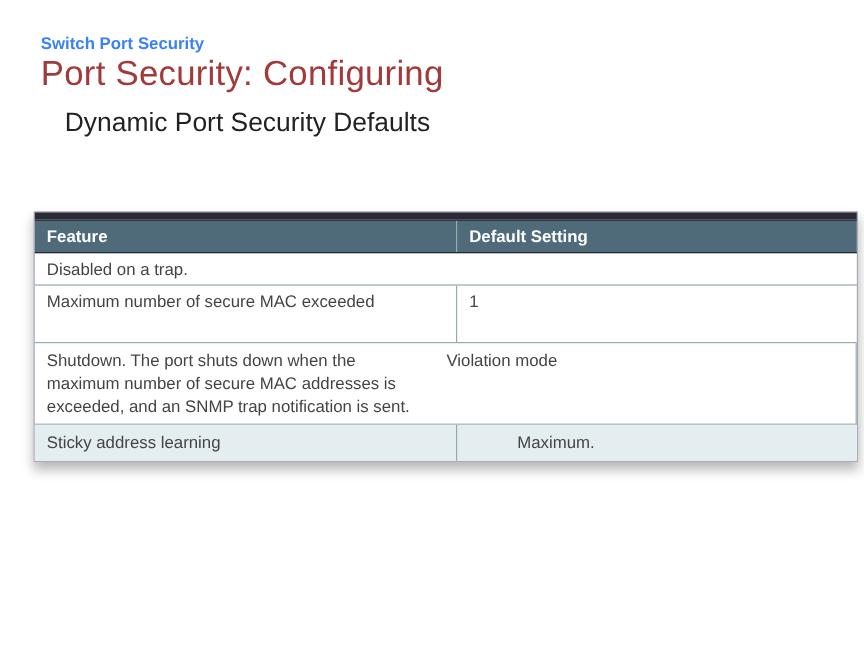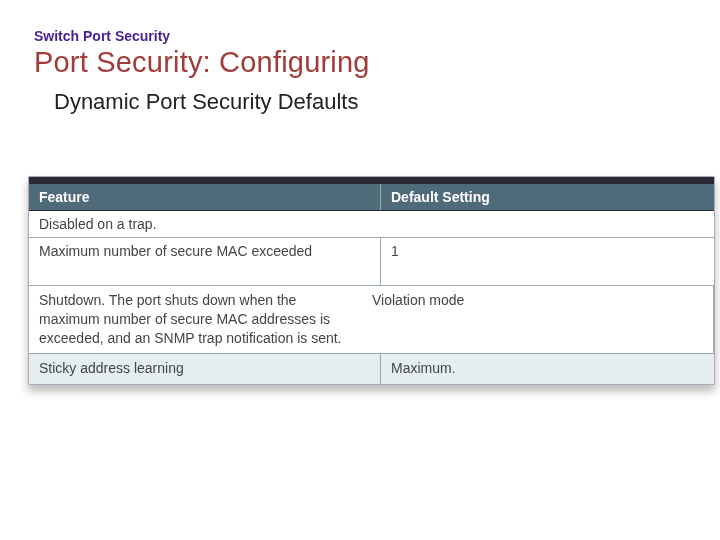--- a/index.html
+++ b/index.html
@@ -1,27 +1,27 @@
 <!DOCTYPE html>
 <html><head>
 <meta charset="utf-8">
 <style>
   * { box-sizing: border-box; margin: 0; padding: 0; }
   html, body { width: 720px; height: 540px; background: #ffffff; font-family: Arial, Helvetica, sans-serif; }
   .page { width: 720px; height: 540px; position: relative; }
   .header-block { padding: 28px 0 0 34px; }
-  .kicker { font-size: 14px; font-weight: bold; color: #4c1d95; margin-bottom: 2px; }
+  .kicker { font-size: 14px; font-weight: bold; color: #3b82f6; margin-bottom: 2px; }
   .title { font-size: 29px; font-weight: 400; color: #a33a3a; letter-spacing: 0.2px; }
   .subtitle { font-size: 22px; color: #222; margin: 10px 0 0 54px; }
   .table-wrap { position: absolute; left: 28px; top: 176px; width: 687px; box-shadow: 0 6px 10px rgba(0,0,0,0.28); border: 1px solid #aab; border-radius: 1px; background: #ffffff; }
   .tbar-dark { height: 6px; background: #2a2a36; }
   .thead { display: flex; background: #4f6a78; color: #ffffff; font-weight: bold; font-size: 14px; border-top: 1px solid #2a2a36; border-bottom: 1px solid #2a2a36; }
   .thead .cell { padding: 5px 10px; }
   .row { display: flex; border-bottom: 1px solid #9aa; font-size: 14px; color: #444; }
-  .row:last-child { border-bottom: none; }
+  .row:last-child { border-bottom: none; gap: 40px; }
   .row .cell { padding: 6px 10px; }
   .row.alt { background: #e4eef1; }
   .c1 { width: 352px; flex: 0 0 352px; border-right: 1px solid #9aa; }
   .c2 { flex: 1 1 auto; }
   .row0 .cell { padding-top: 5px; padding-bottom: 5px; }
   .row1 .cell { padding-top: 5px; padding-bottom: 26px; }
   .row2 .cell { padding-top: 5px; padding-bottom: 5px; line-height: 1.35; }
   .row3 .cell { padding-top: 6px; padding-bottom: 8px; }
 </style>
 </head>

